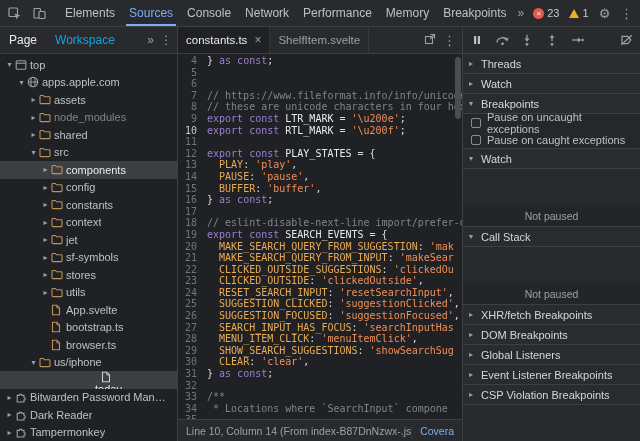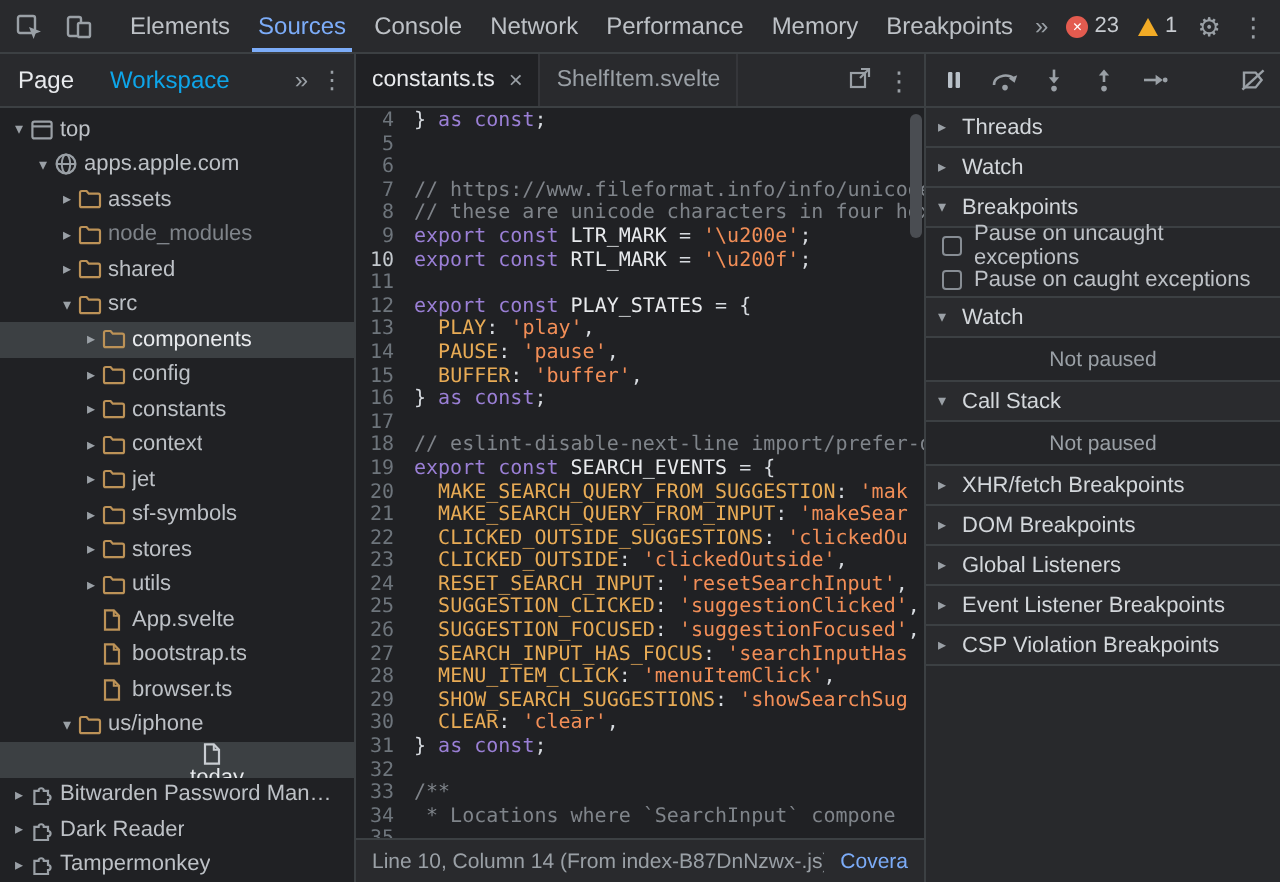--- a/index.html
+++ b/index.html
@@ -67,21 +67,21 @@
   .debugger{width:178px;flex:none;background:#28292c;border-left:1px solid #3c4043;display:flex;flex-direction:column;overflow:hidden;}
   .debug-toolbar{flex:0 0 27px;background:#292a2d;border-bottom:1px solid #3c4043;display:flex;align-items:center;padding:0 6px;gap:9px;}
   .dbg-btn{width:16px;height:16px;display:flex;align-items:center;justify-content:center;}
   .dbg-right{margin-left:auto;}
   .sect-header{height:20px;display:flex;align-items:center;padding:0 6px;font-size:11px;color:#d3d7db;
     border-bottom:1px solid #3c4043;background:#2a2b2e;}
   .sect-chev{flex:none;width:12px;font-size:8px;color:#9aa0a6;}
   .sect-content{border-bottom:1px solid #3c4043;background:#26272a;}
   .checkbox-row{height:17px;display:flex;align-items:center;padding:0 6px;font-size:11px;color:#bdc1c6;}
   .checkbox{flex:none;width:10px;height:10px;border:1px solid #878d94;border-radius:2px;margin:0 6px 0 2px;background:transparent;}
-  .placeholder{height:22px;display:flex;align-items:center;justify-content:center;font-size:10.5px;color:#9aa0a6;background:#242528;}
+  .placeholder{height:22px;display:flex;align-items:center;justify-content:center;font-size:10.5px;color:#9aa0a6;background:#242528;margin-top:36px;}
 </style>
 </head>
 <body>
 
 <div class="devtools">
 
   <header class="main-toolbar">
     <div class="tb-group">
       <span class="tb-btn">
         <svg width="13" height="13" viewBox="0 0 13 13">

